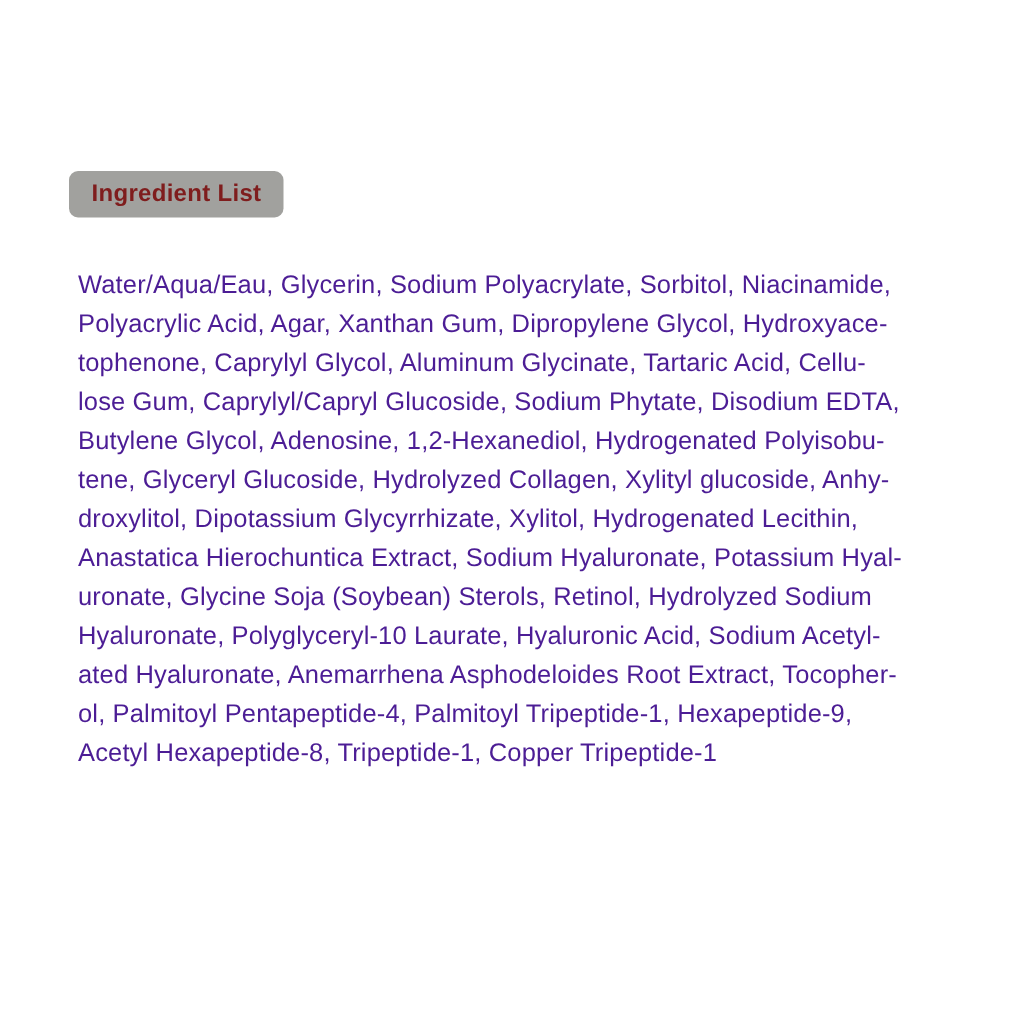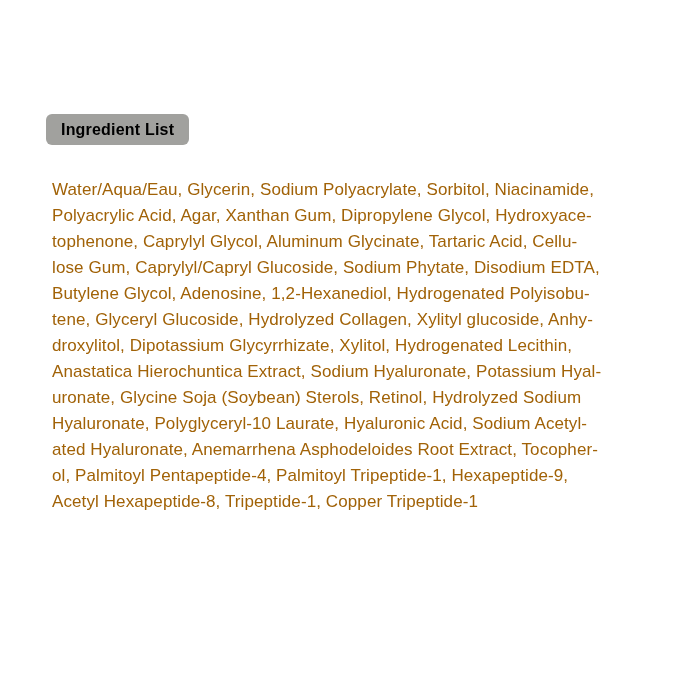--- a/index.html
+++ b/index.html
@@ -26,36 +26,36 @@
     height: 31px;
     padding: 0 15px;
     background: #a1a19e;
     border-radius: 6px;
     display: inline-flex;
     align-items: center;
     justify-content: center;
     box-sizing: border-box;
   }
   .badge-label {
-    color: #000000;
+    color: #7f1d1d;
     font-size: 16px;
     font-weight: 700;
     letter-spacing: 0.2px;
     white-space: nowrap;
   }
   .ingredients {
     position: absolute;
     left: 52px;
     top: 177px;
     width: 586px;
     margin: 0;
     font-size: 17px;
     line-height: 26px;
     letter-spacing: 0.1px;
-    color: #a16207;
+    color: #4c1d95;
     text-align: left;
     white-space: pre-line;
   }
 </style>
 </head>
 <body>
 
 <div class="panel">
   <div class="badge">
     <span class="badge-label">Ingredient List</span>

